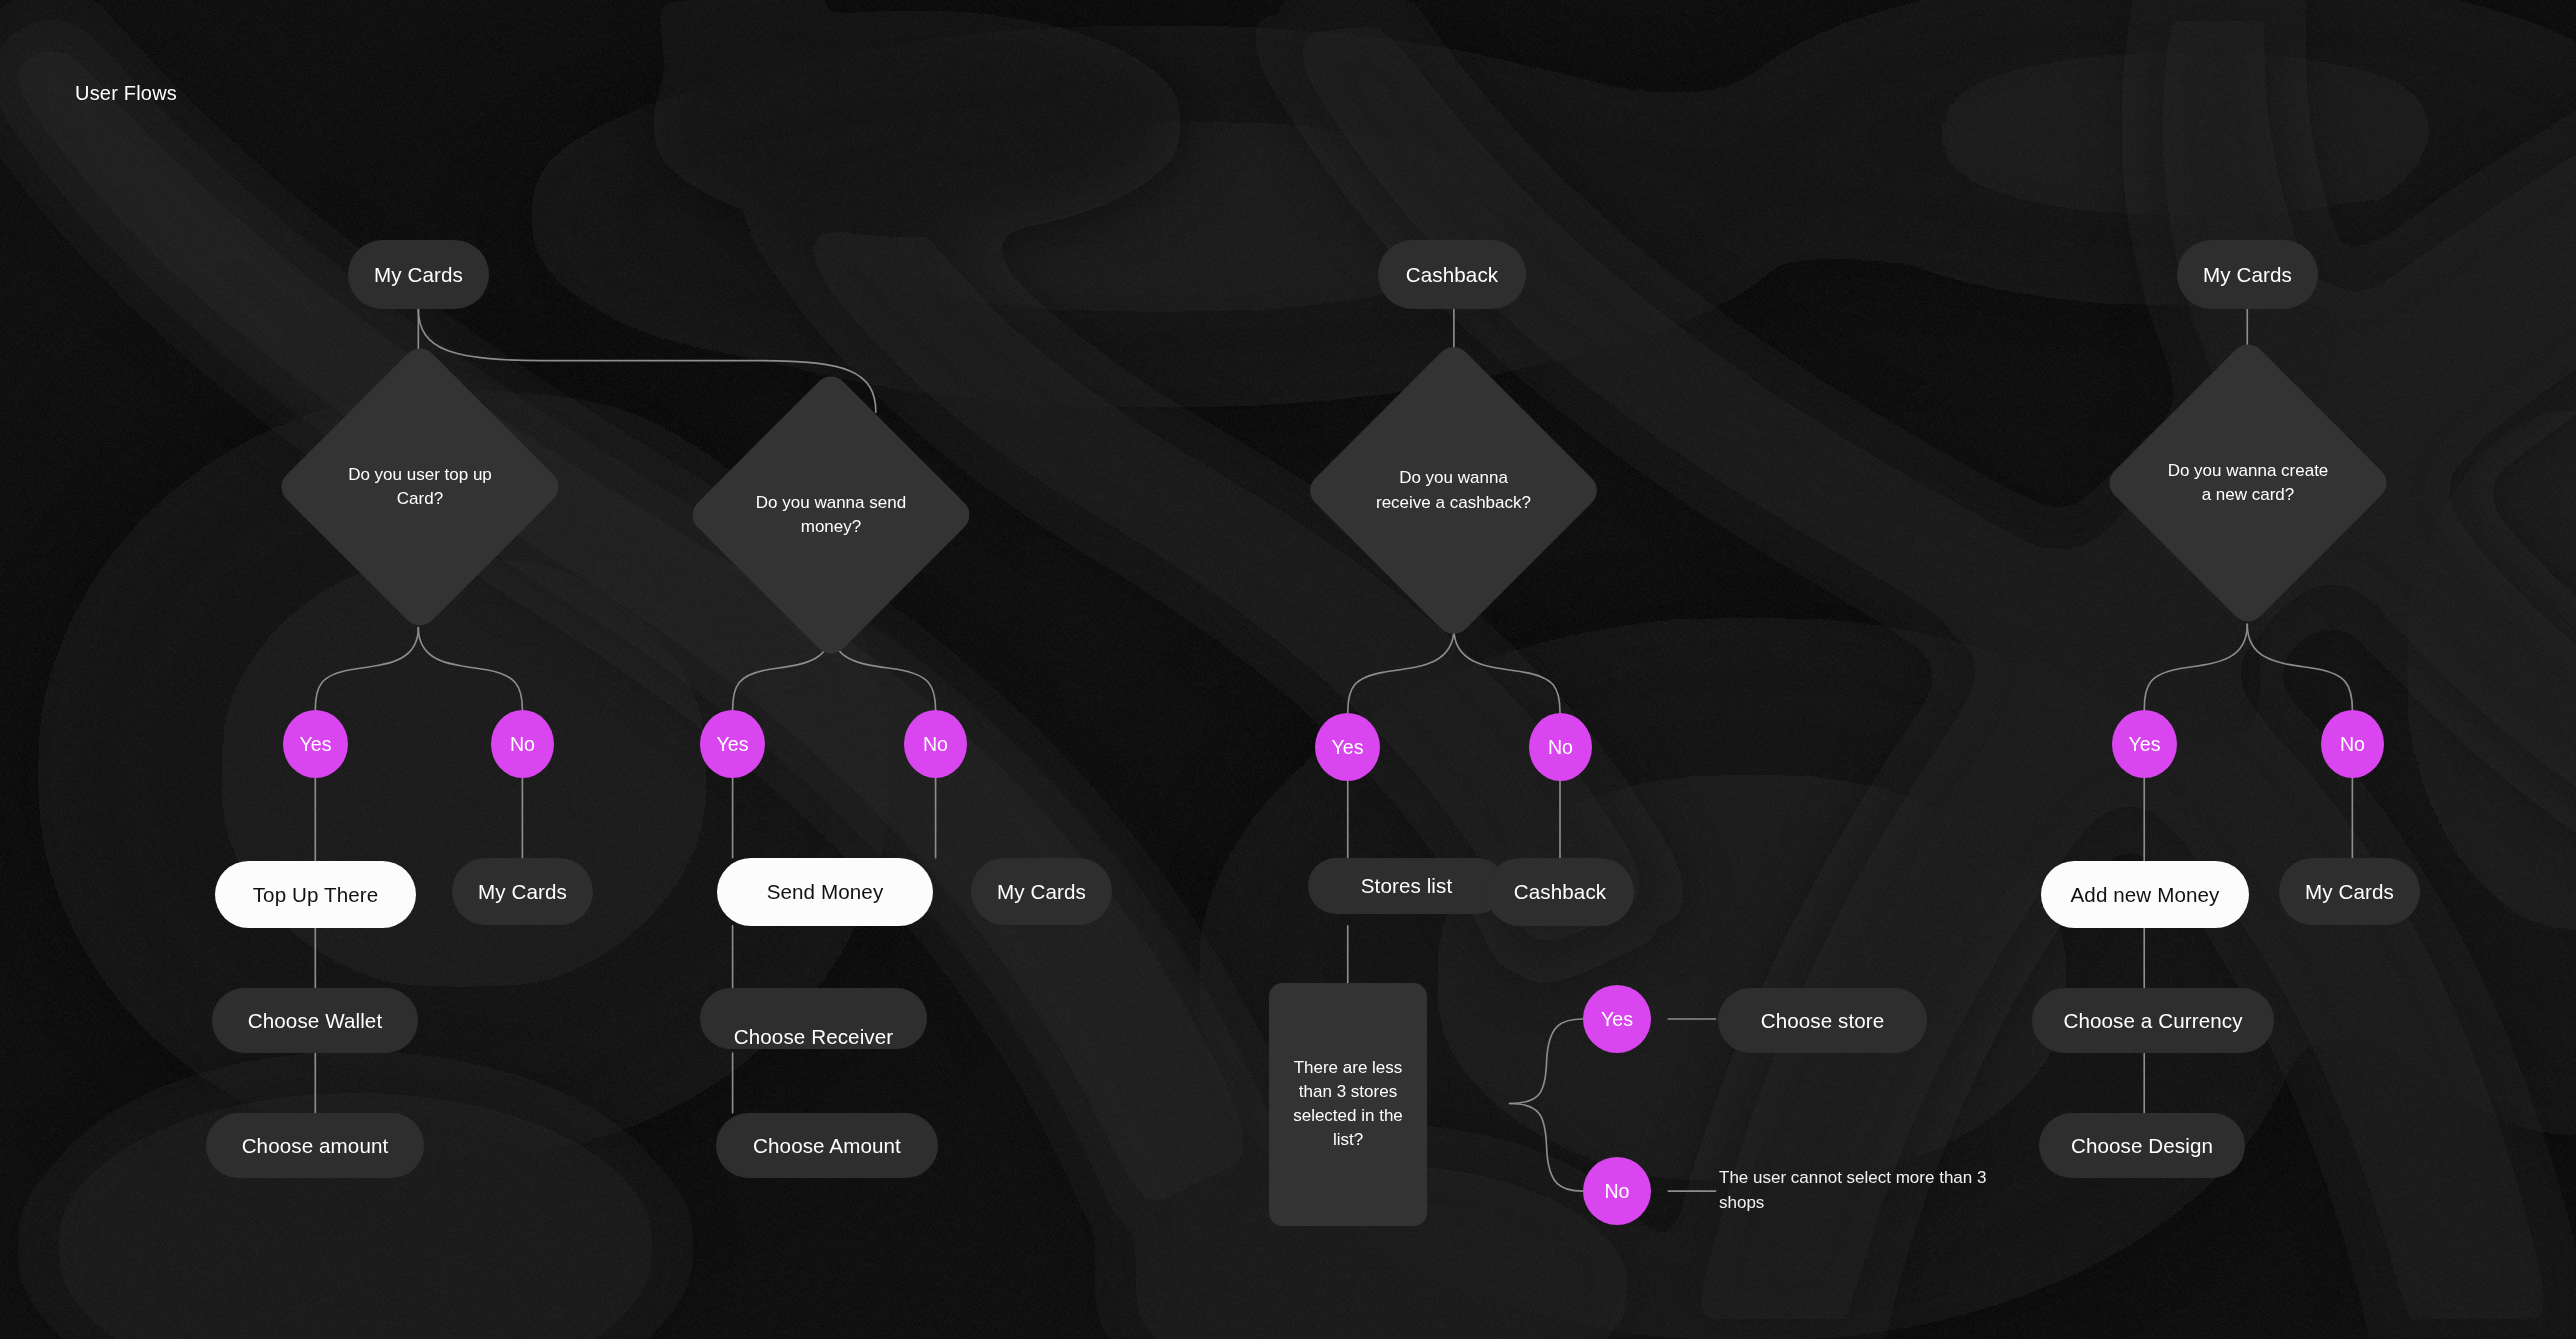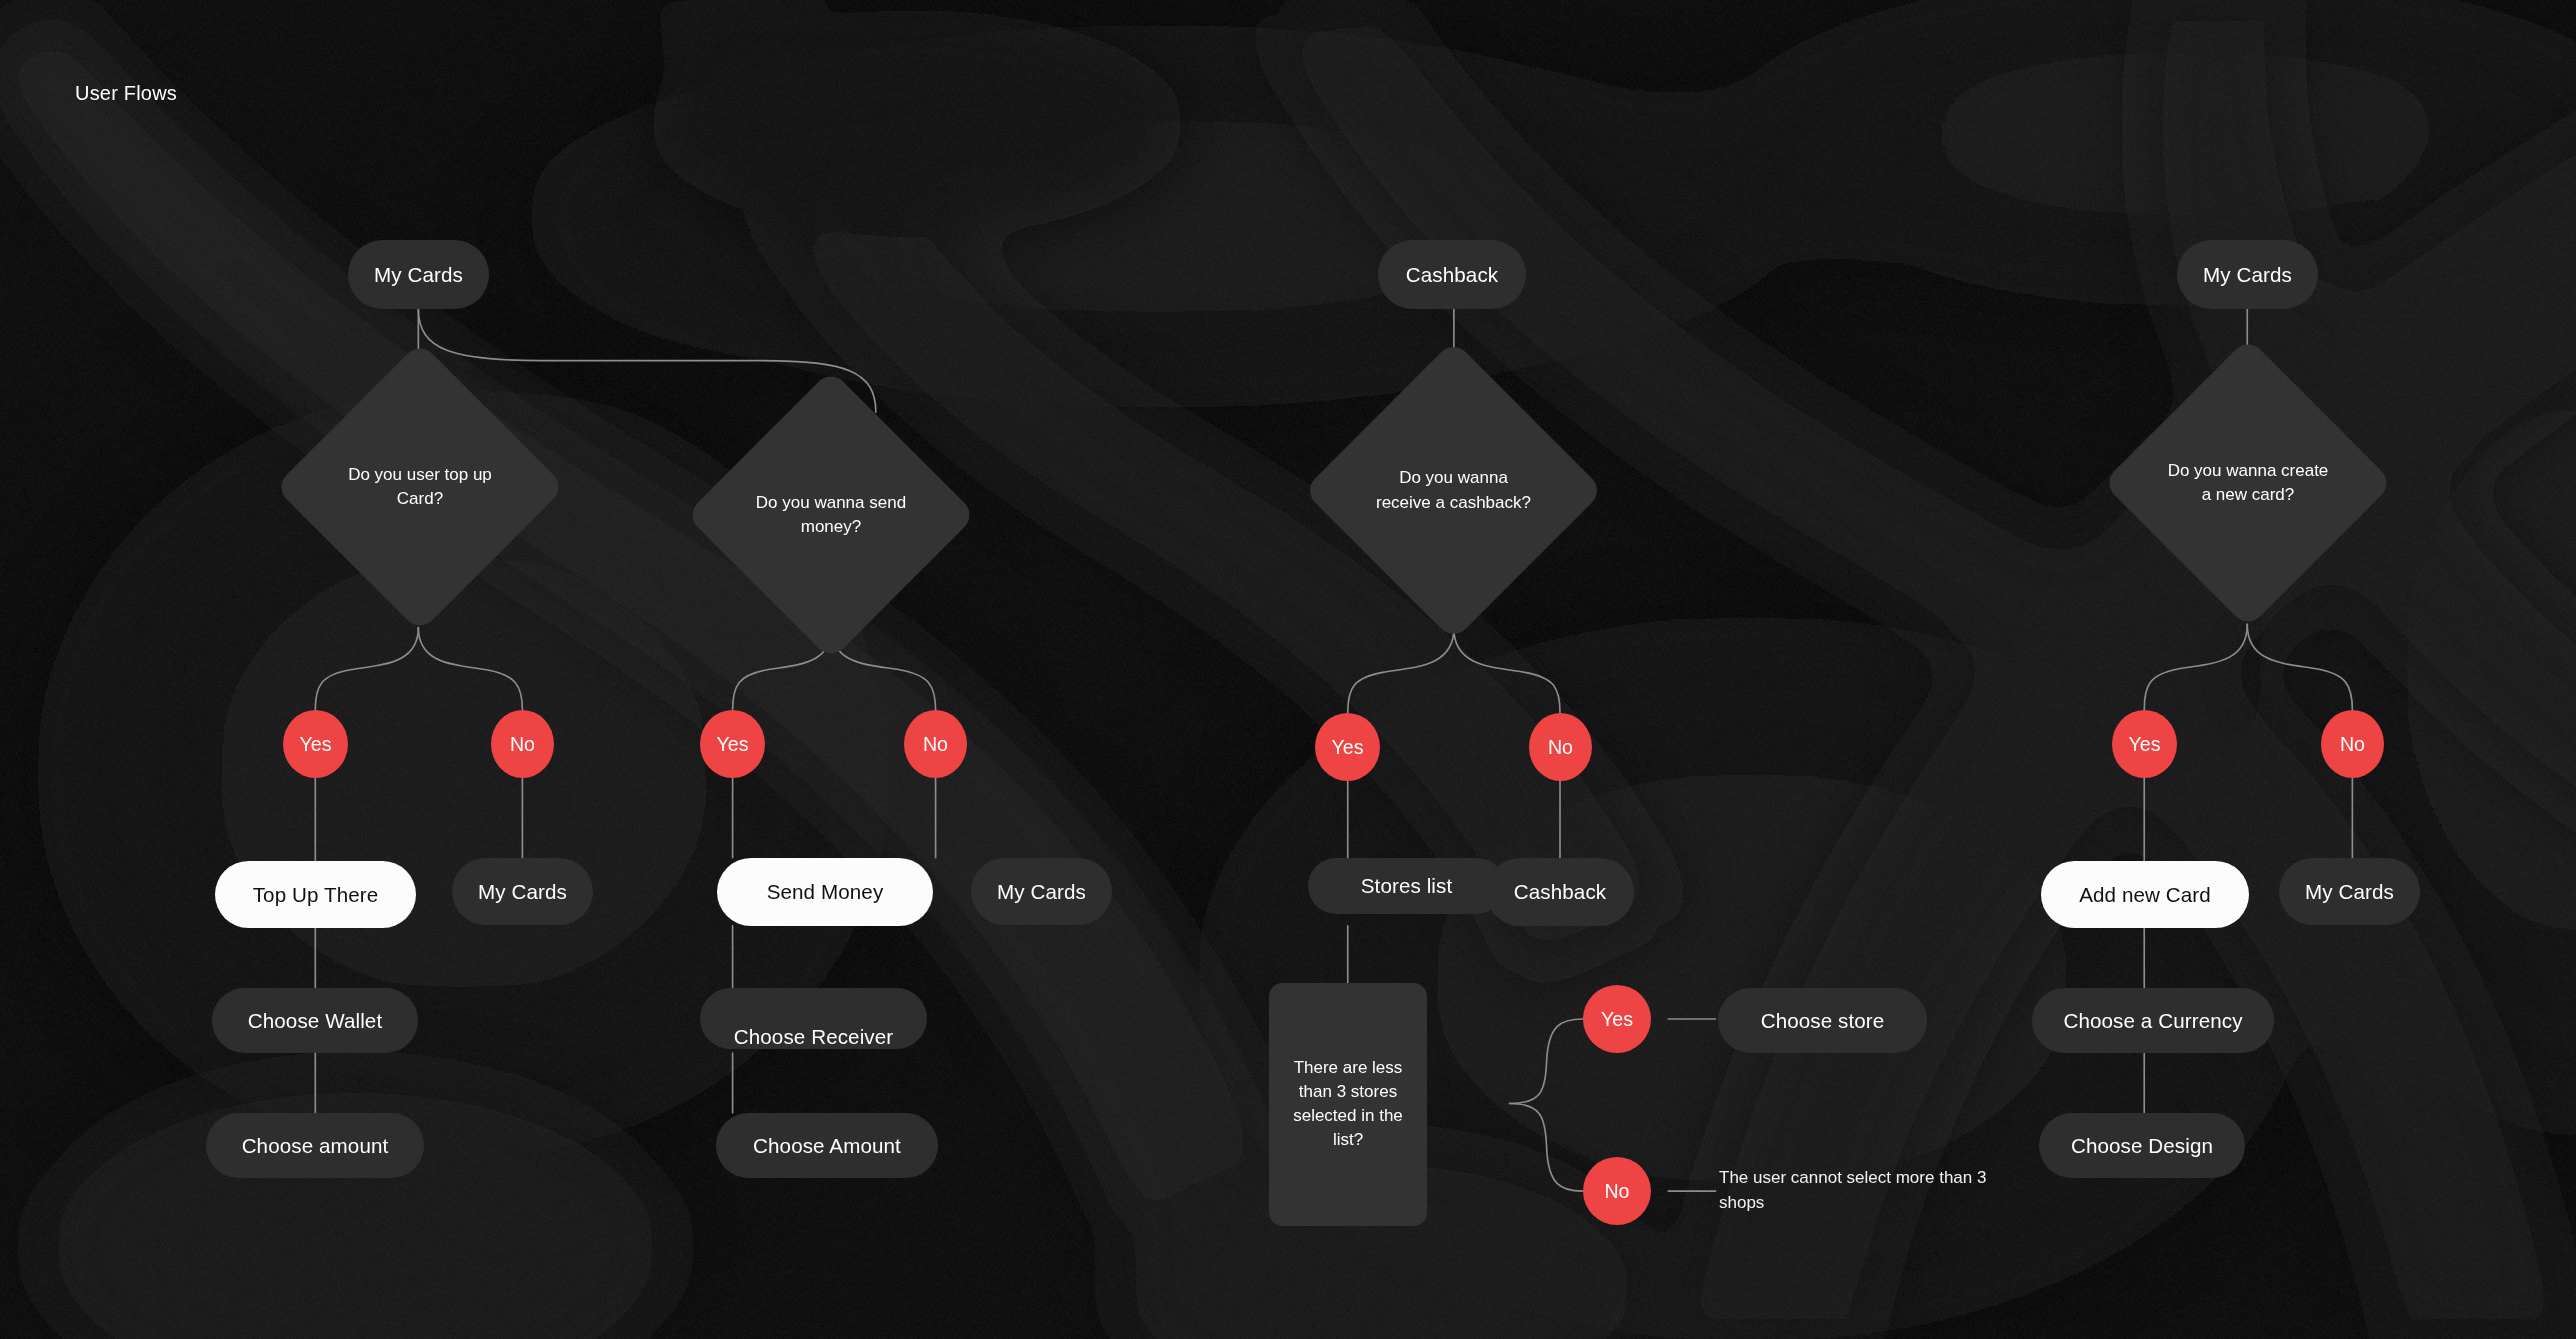--- a/index.html
+++ b/index.html
@@ -14,21 +14,21 @@
   #edges{position:absolute;inset:0;z-index:1;pointer-events:none;}
 
   
   .node{position:absolute;z-index:2;display:flex;align-items:center;justify-content:center;
         box-sizing:border-box;text-align:center;}
 
   .pill{background:#2e2e2e;color:#fff;border-radius:515px;
         font-size:20.6px;letter-spacing:0.1px;line-height:1.15;padding:0 23px;}
   .pill.light{background:#fcfcfc;color:#111;}
 
-  .ellipse{background:#ef4444;color:#fff;border-radius:50%;font-size:19.6px;}
+  .ellipse{background:#d946ef;color:#fff;border-radius:50%;font-size:19.6px;}
 
   .diamond{color:#fff;font-size:17px;line-height:1.42;}
   .diamond .dshape{position:absolute;inset:0;background:#333333;border-radius:17.5px;
         transform:rotate(45deg);z-index:-1;}
   .diamond.tall .dshape{border-radius:13.4px;}
   .diamond .dtext{position:relative;z-index:1;width:78%;}
 
   .plaintext{color:#f2f2f2;font-size:17px;line-height:1.45;text-align:left;
              justify-content:flex-start;}
 
@@ -254,21 +254,21 @@
   </div>
 
   <div class="node ellipse" style="left:2112px;top:710px;width:65px;height:68px;">
     <span>Yes</span>
   </div>
   <div class="node ellipse" style="left:2321px;top:710px;width:63px;height:68px;">
     <span>No</span>
   </div>
 
   <div class="node pill light" style="left:2041px;top:861px;width:208px;height:67px;">
-    <span>Add new Card</span>
+    <span>Add new Money</span>
   </div>
   <div class="node pill" style="left:2279px;top:858px;width:141px;height:67px;">
     <span>My Cards</span>
   </div>
 
   <div class="node pill" style="left:2032px;top:988px;width:242px;height:65px;">
     <span>Choose a Currency</span>
   </div>
   <div class="node pill" style="left:2039px;top:1113px;width:206px;height:65px;">
     <span>Choose Design</span>

